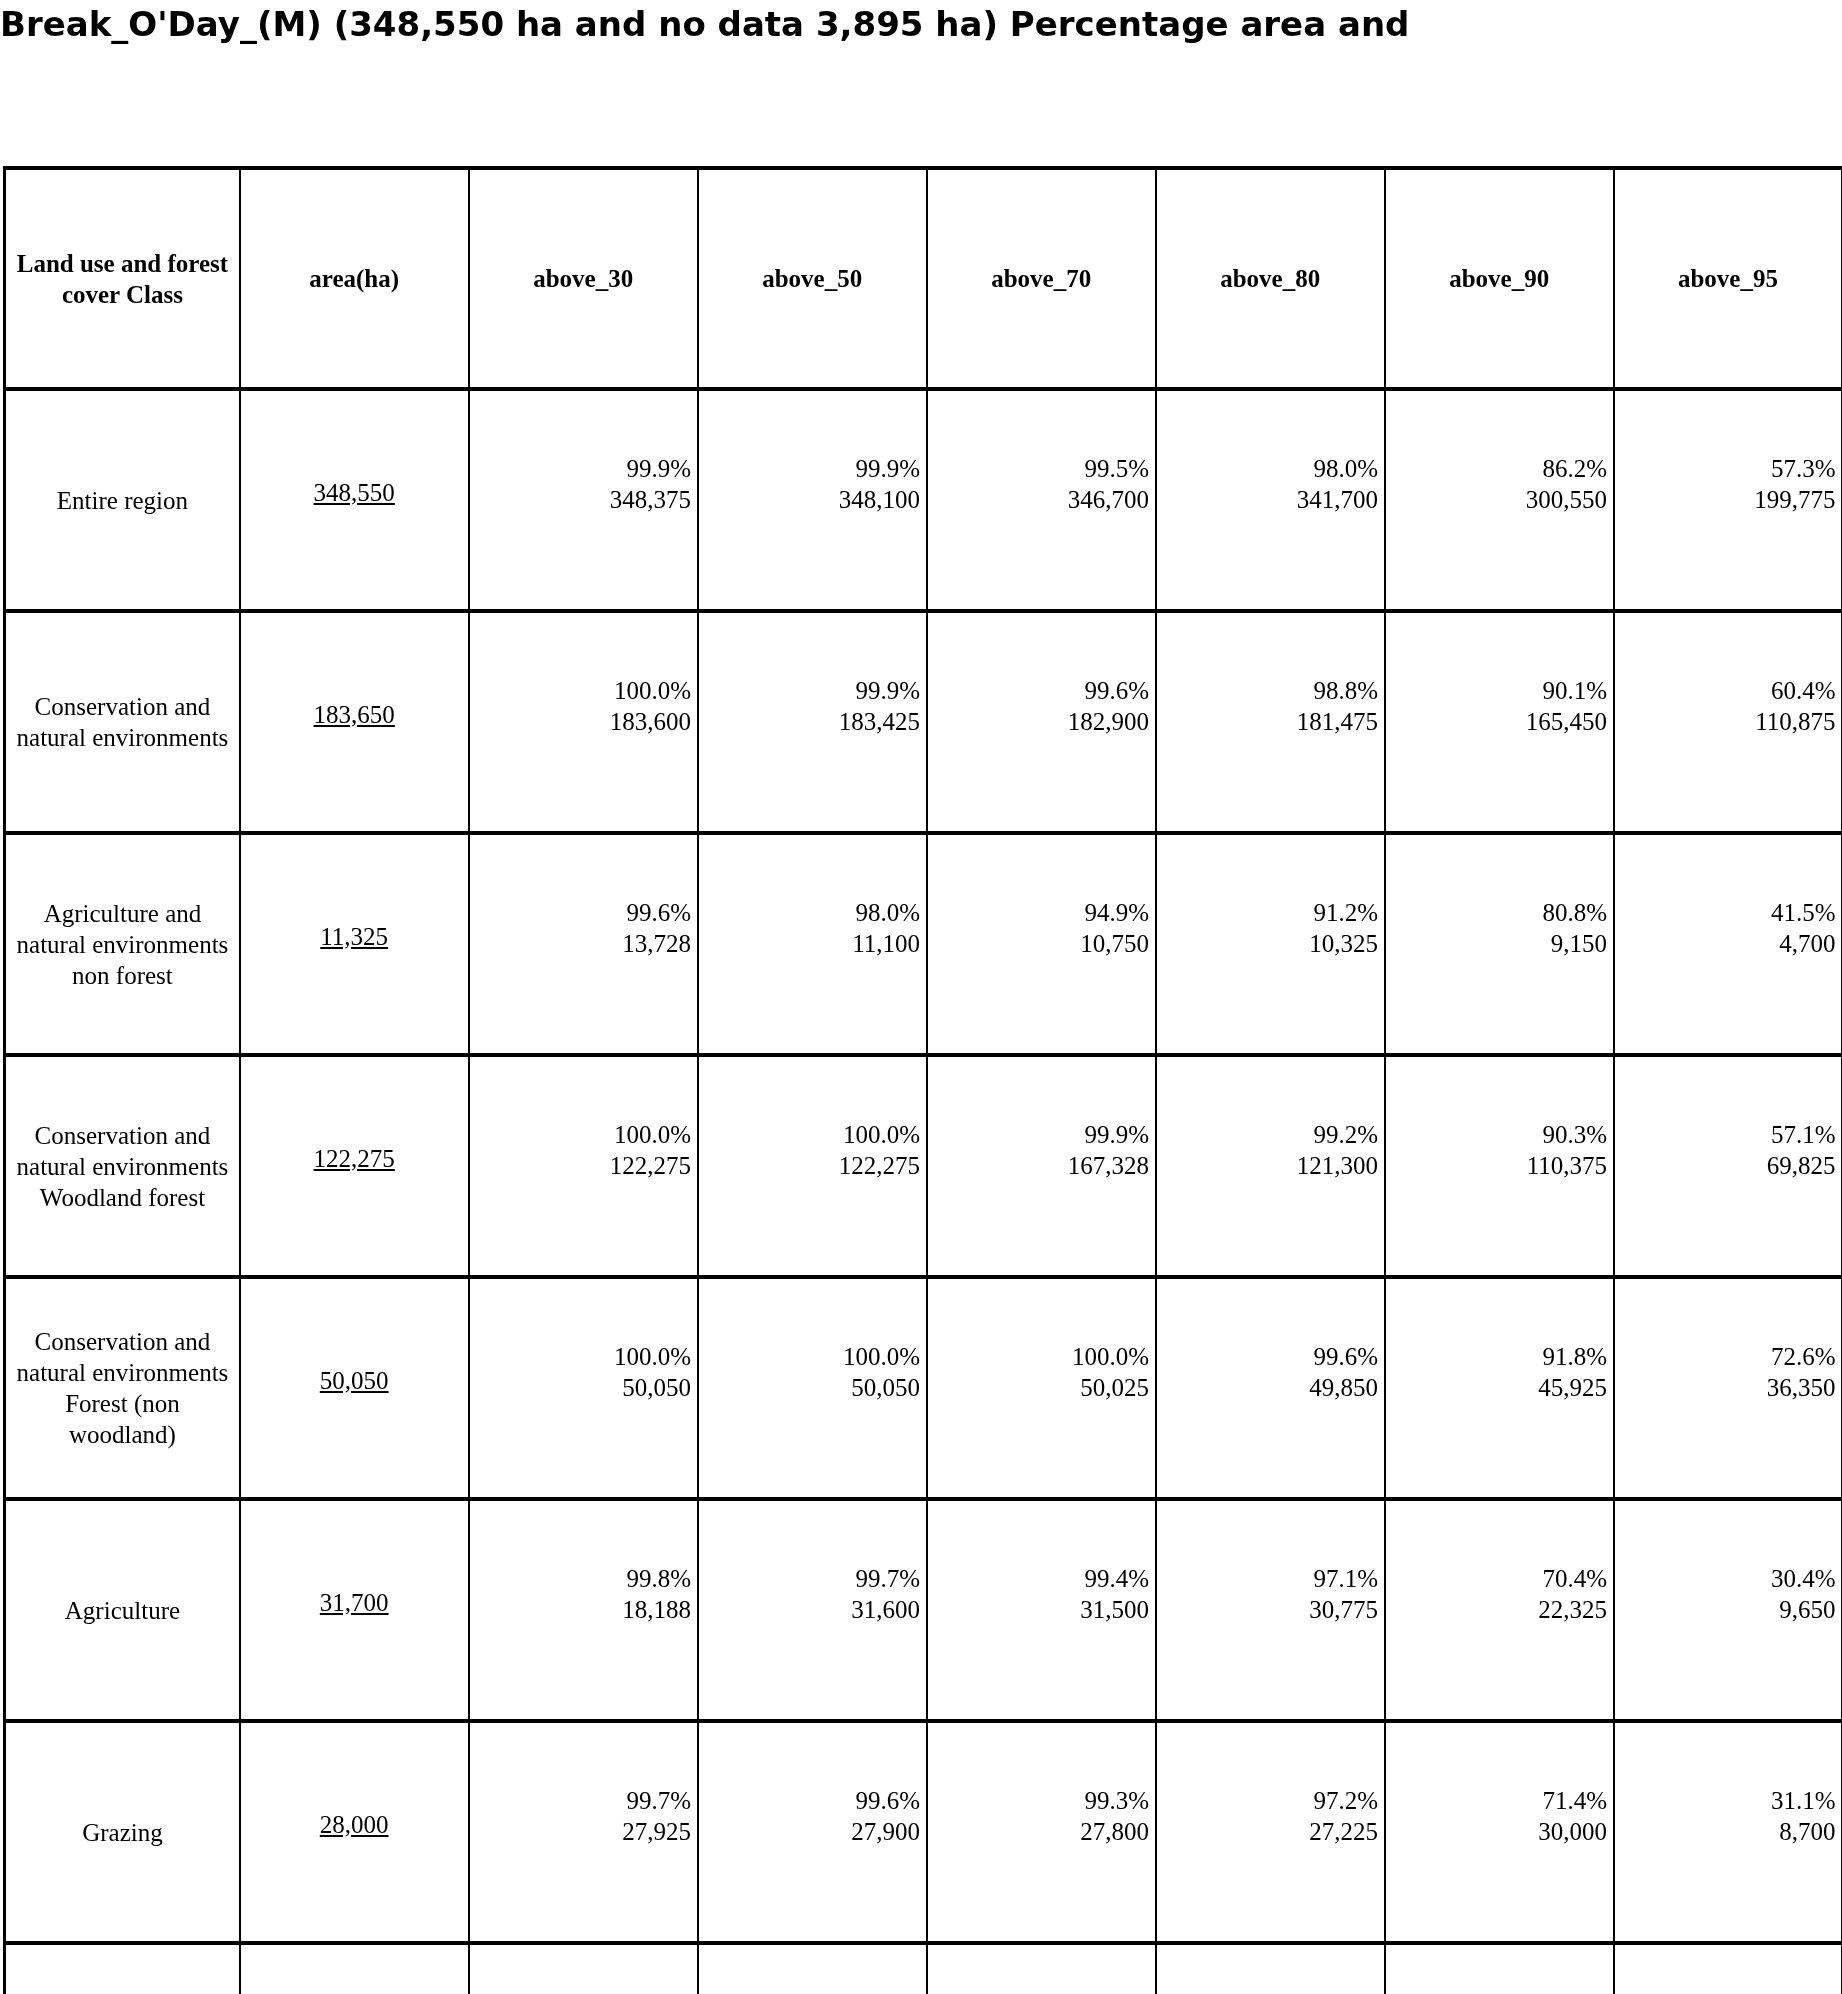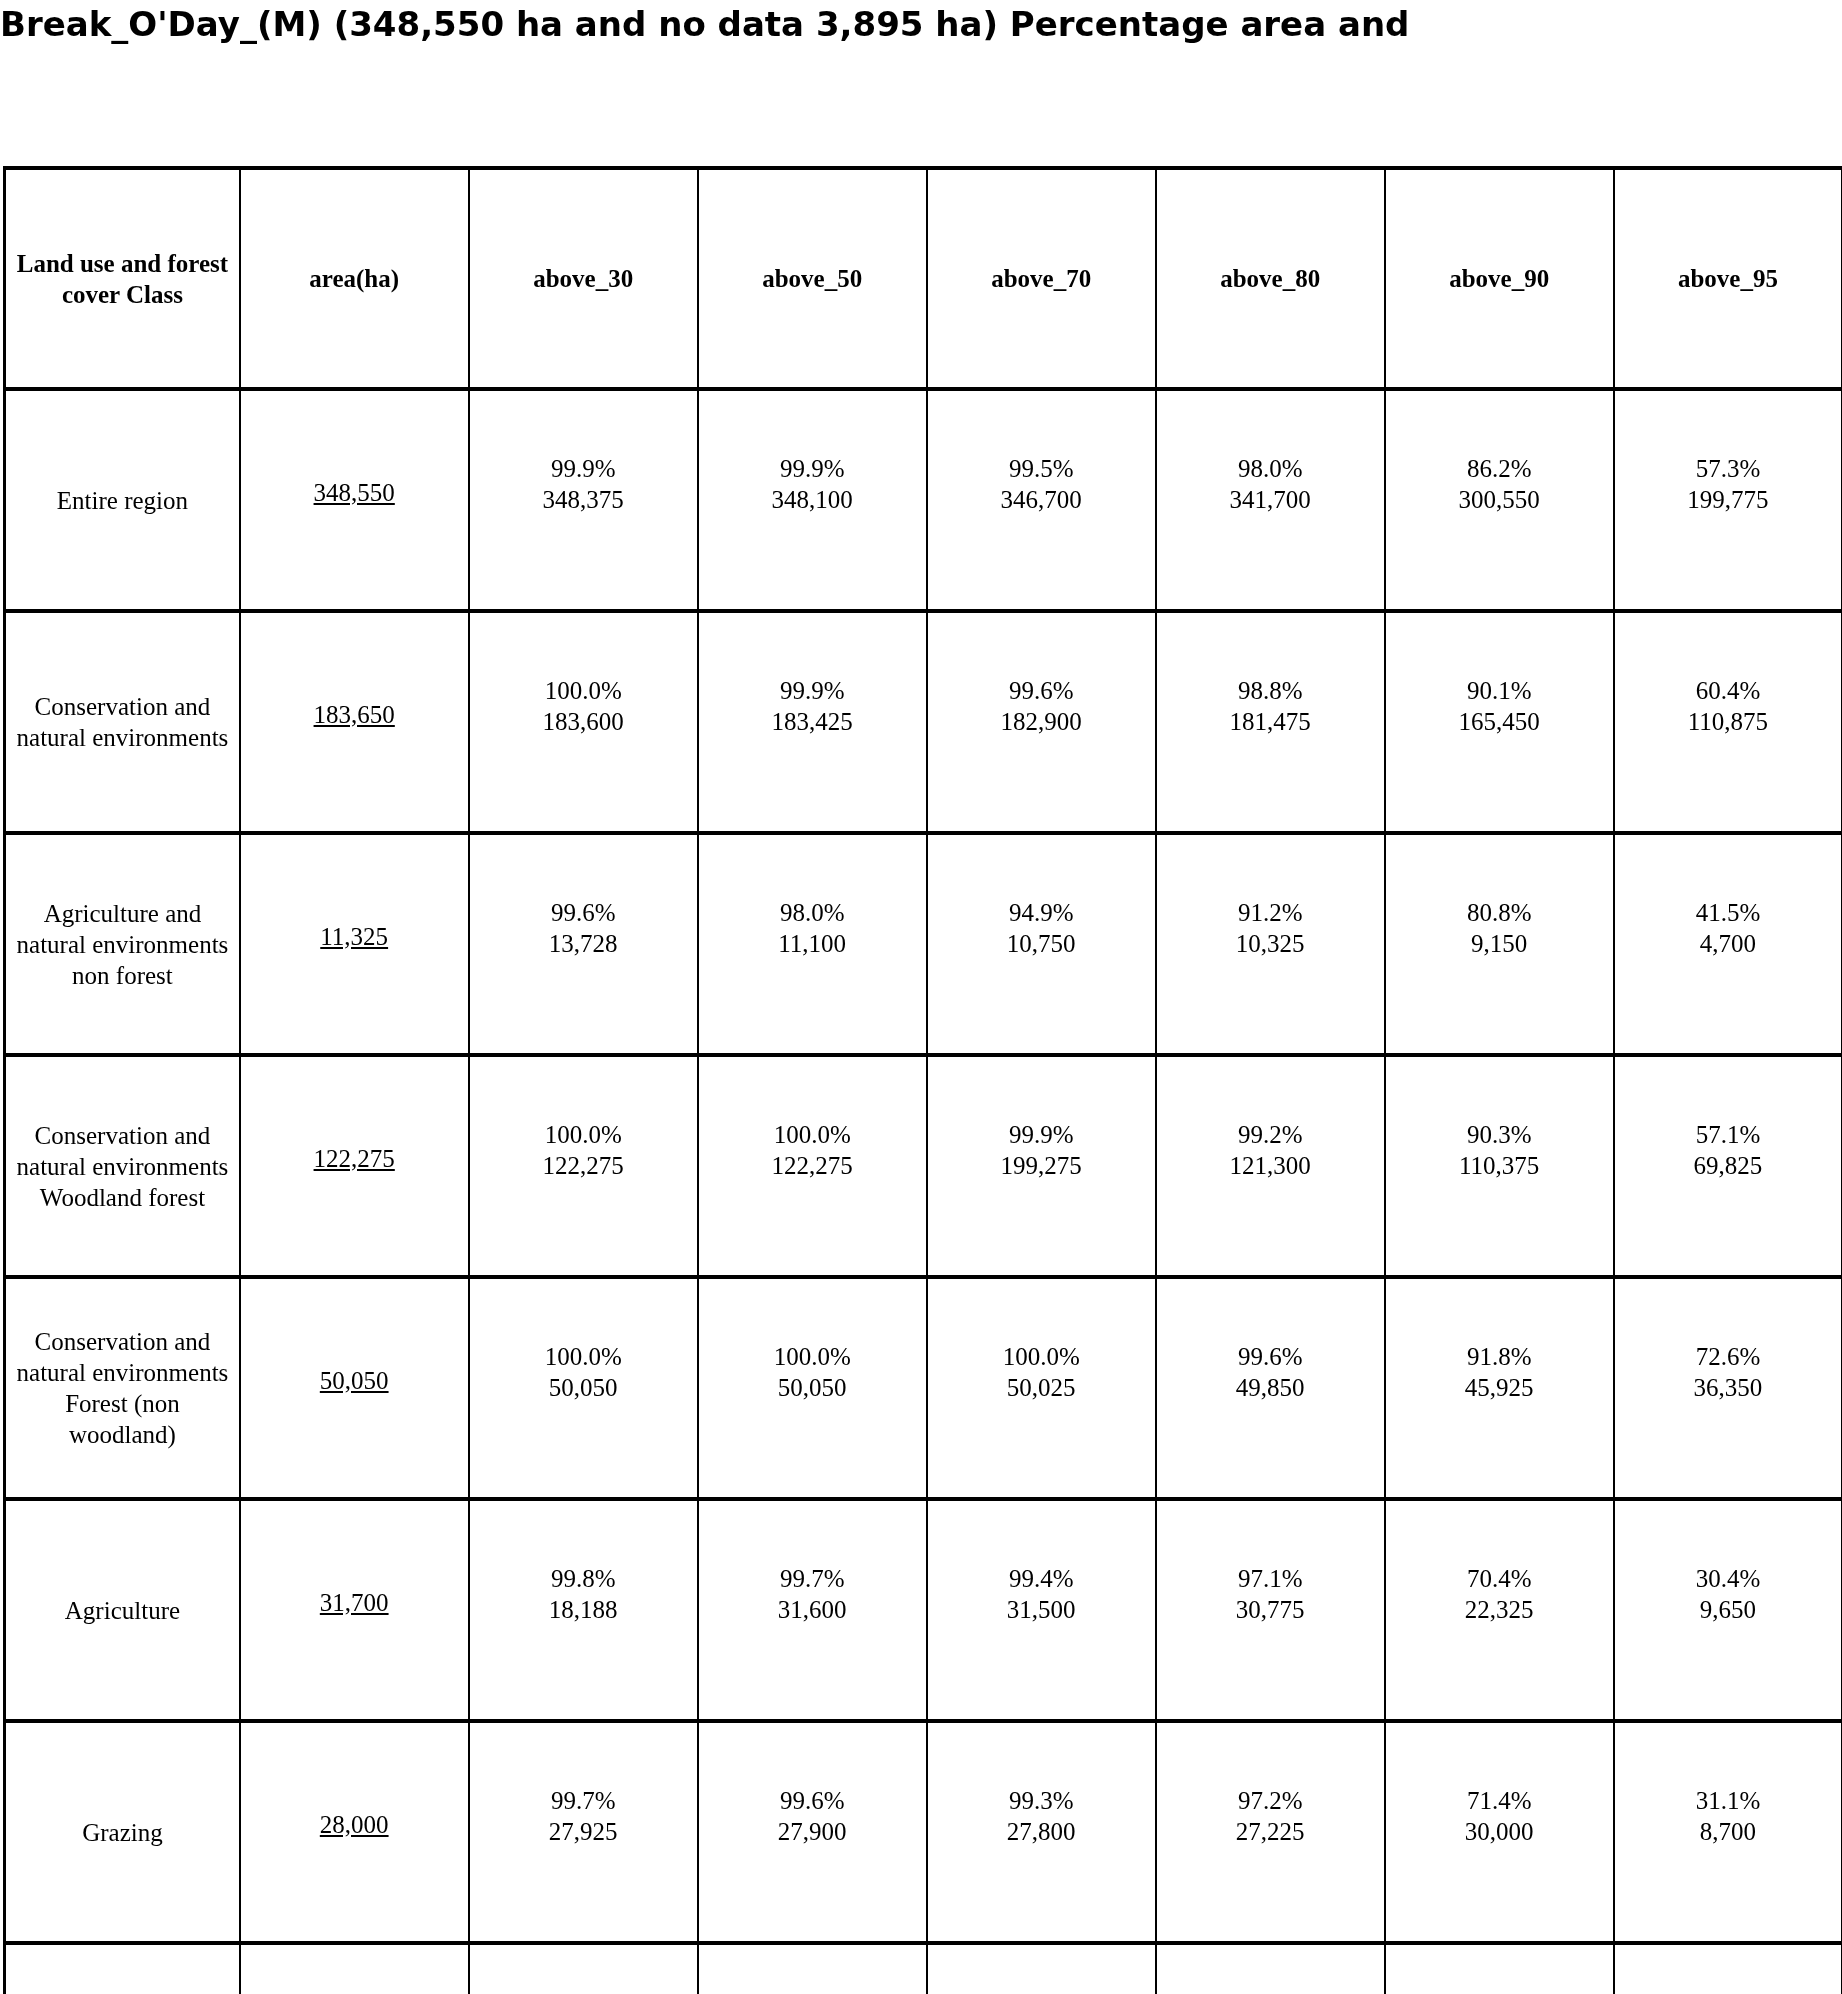--- a/index.html
+++ b/index.html
@@ -17,21 +17,21 @@
         font-size:25px;line-height:31px;}
   table.protection{border:3.2px solid #000;}
   table.protection tr{border-top:4.8px solid #000;border-bottom:4.8px solid #000;}
   table.protection th,table.protection td{
         border-left:2px solid #000;border-right:2px solid #000;
         text-align:center;vertical-align:middle;padding:0 5.6px;
         overflow:hidden;}
   table.protection th{font-weight:bold;height:217px;}
   table.protection td{height:218px;font-weight:normal;}
   td.rowlabel{font-weight:bold;}
-  .pair{transform:translateY(-15.6px);}
+  .pair{transform:translateY(-15.6px);text-align:right;}
   .pair span{display:block;}
   .single{transform:translateY(-8px);display:block;text-decoration:underline;}
 </style>
 </head>
 <body>
 
 <div class="title">
   <div>Break_O'Day_(M) (348,550 ha and no data 3,895 ha) Percentage area and</div>
 </div>
 
@@ -198,21 +198,21 @@
         </td>
       <td>
           <div class="pair">
             <span>100.0%</span>
             <span>122,275</span>
           </div>
         </td>
       <td>
           <div class="pair">
             <span>99.9%</span>
-            <span>199,275</span>
+            <span>167,328</span>
           </div>
         </td>
       <td>
           <div class="pair">
             <span>99.2%</span>
             <span>121,300</span>
           </div>
         </td>
       <td>
           <div class="pair">

